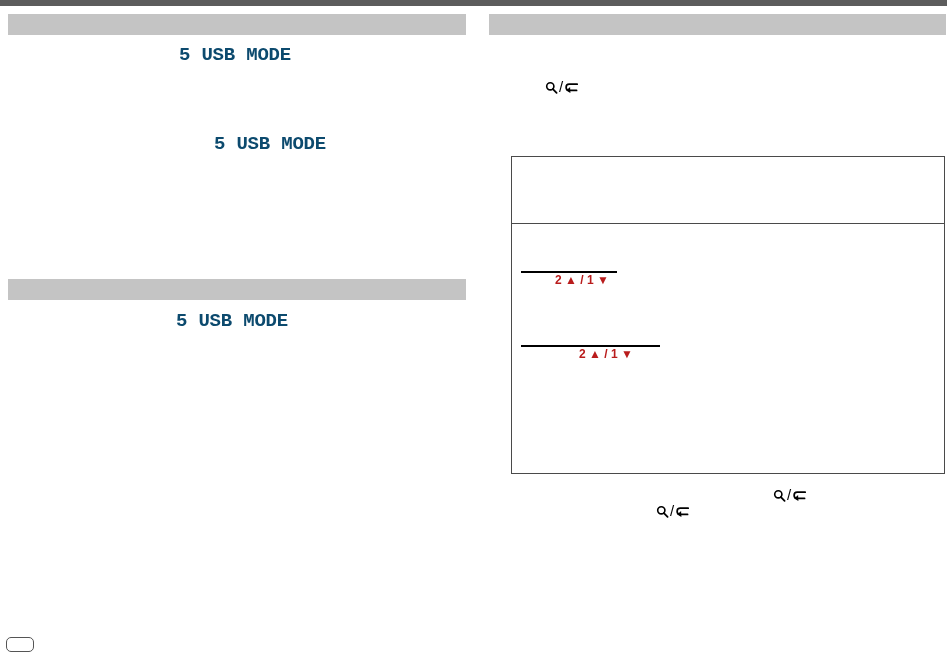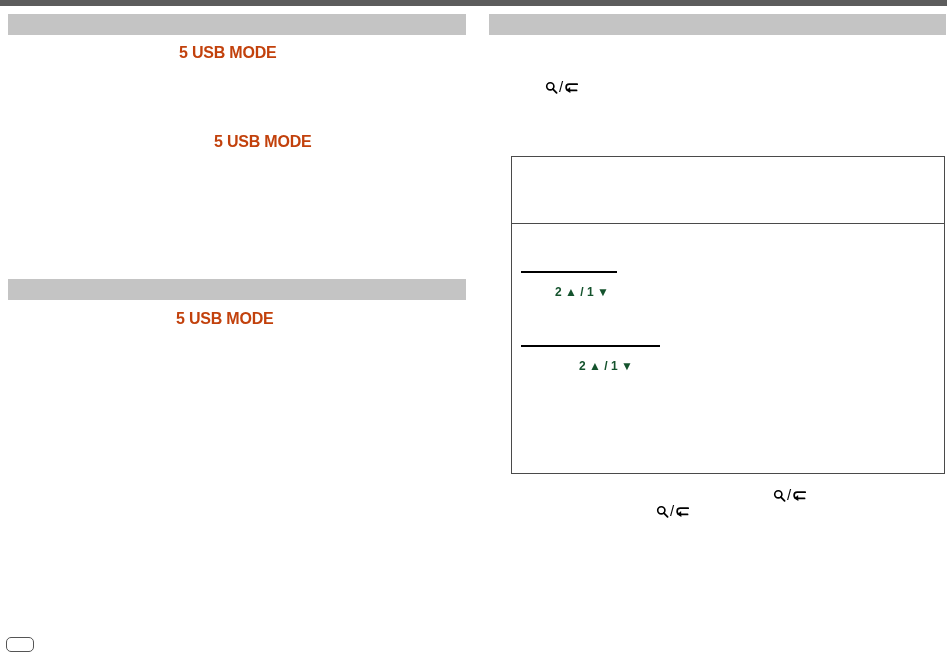--- a/index.html
+++ b/index.html
@@ -38,25 +38,26 @@
     height: 21px;
     background: #c4c4c4;
   }
   .bar-left-1  { left: 8px;   top: 14px;  width: 458px; }
   .bar-right-1 { left: 489px; top: 14px;  width: 457px; }
   .bar-left-2  { left: 8px;   top: 279px; width: 458px; }
 
   
   .heading {
     position: absolute;
-    font-size: 16px;
+    font-size: 19px;
     font-weight: bold;
     letter-spacing: -0.2px;
     white-space: nowrap;
-    color: #c2410c;
+    color: #0c4a6e;
+    font-family: Liberation Mono, monospace;
   }
   .heading-1 { left: 179px; top: 44px; }
   .heading-2 { left: 214px; top: 133px; }
   .heading-3 { left: 176px; top: 310px; }
 
   
   .glyph-icon {
     position: absolute;
     display: flex;
     align-items: center;
@@ -101,22 +102,22 @@
     white-space: nowrap;
   }
   .key-rule {
     height: 2px;
     background: #000000;
   }
   .key-label {
     font-size: 12px;
     font-weight: bold;
     line-height: 15px;
-    padding-top: 12px;
-    color: #14532d;
+    padding-top: 0;
+    color: #b91c1c;
   }
   .key-group-1 { left: 9px;  top: 114px; }
   .key-group-1 .key-rule  { width: 96px; }
   .key-group-1 .key-label { padding-left: 34px; }
 
   .key-group-2 { left: 9px;  top: 188px; }
   .key-group-2 .key-rule  { width: 139px; }
   .key-group-2 .key-label { padding-left: 58px; }
 
   

